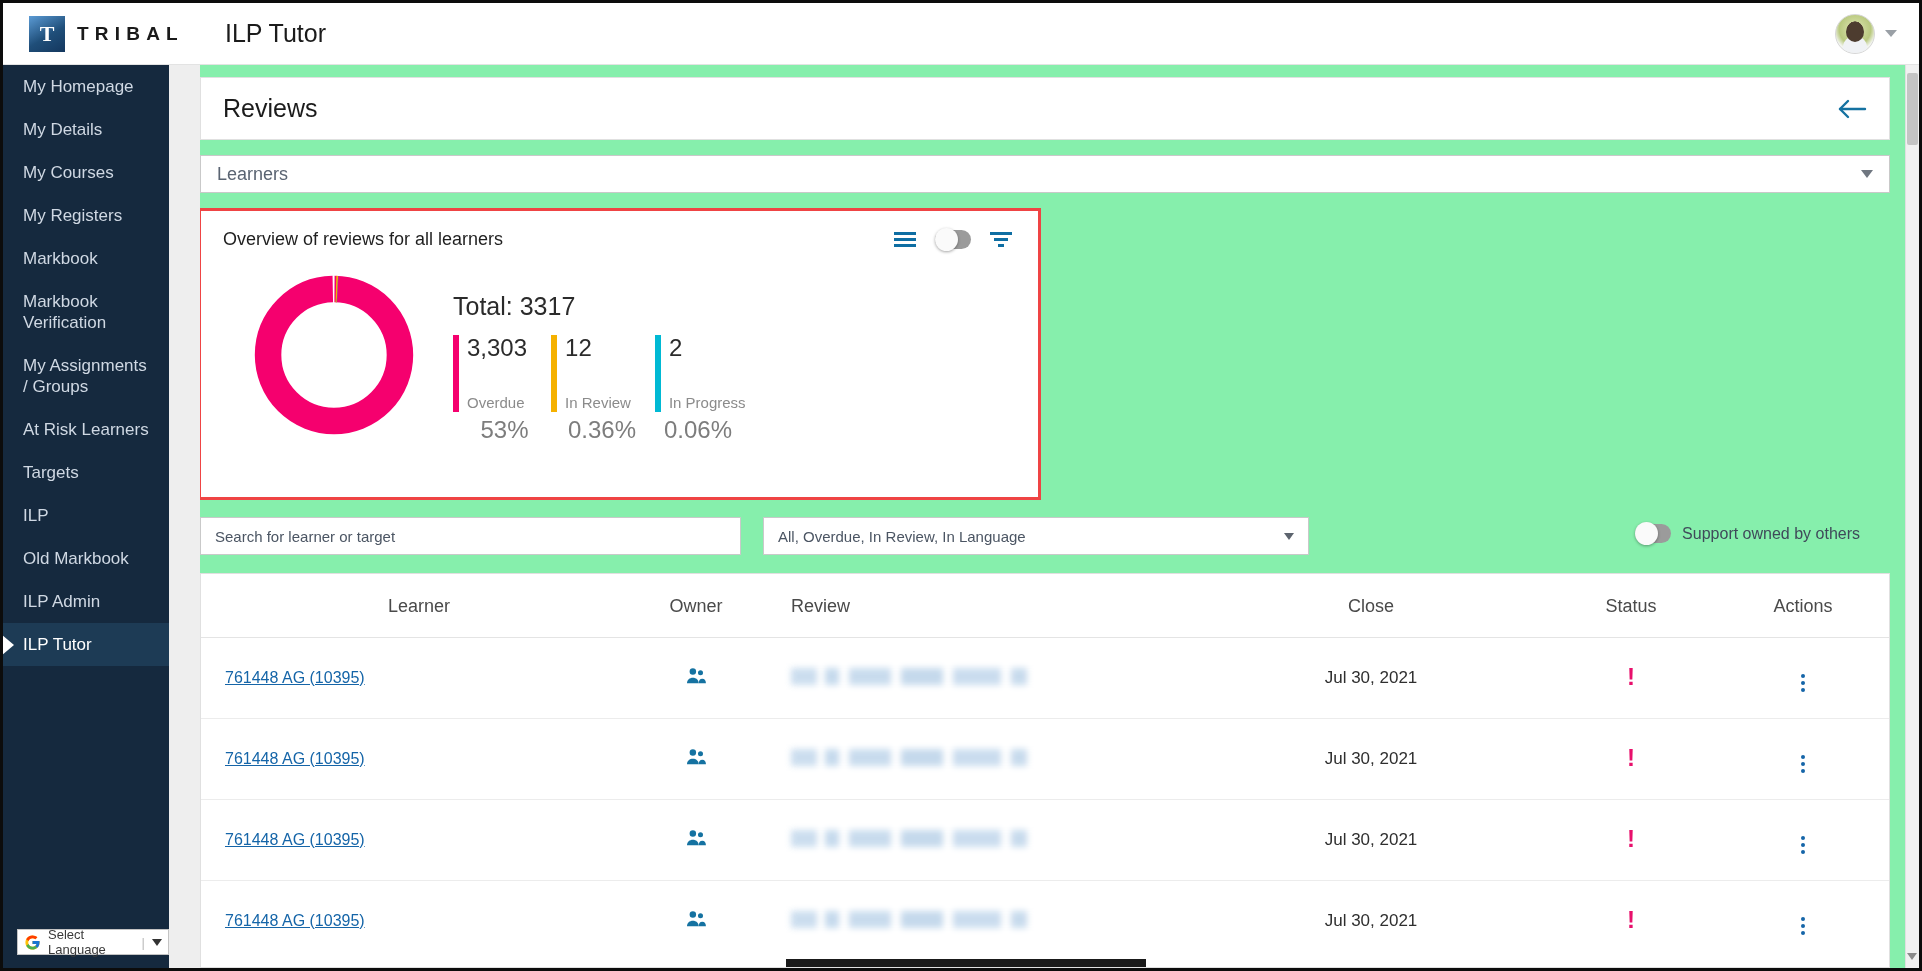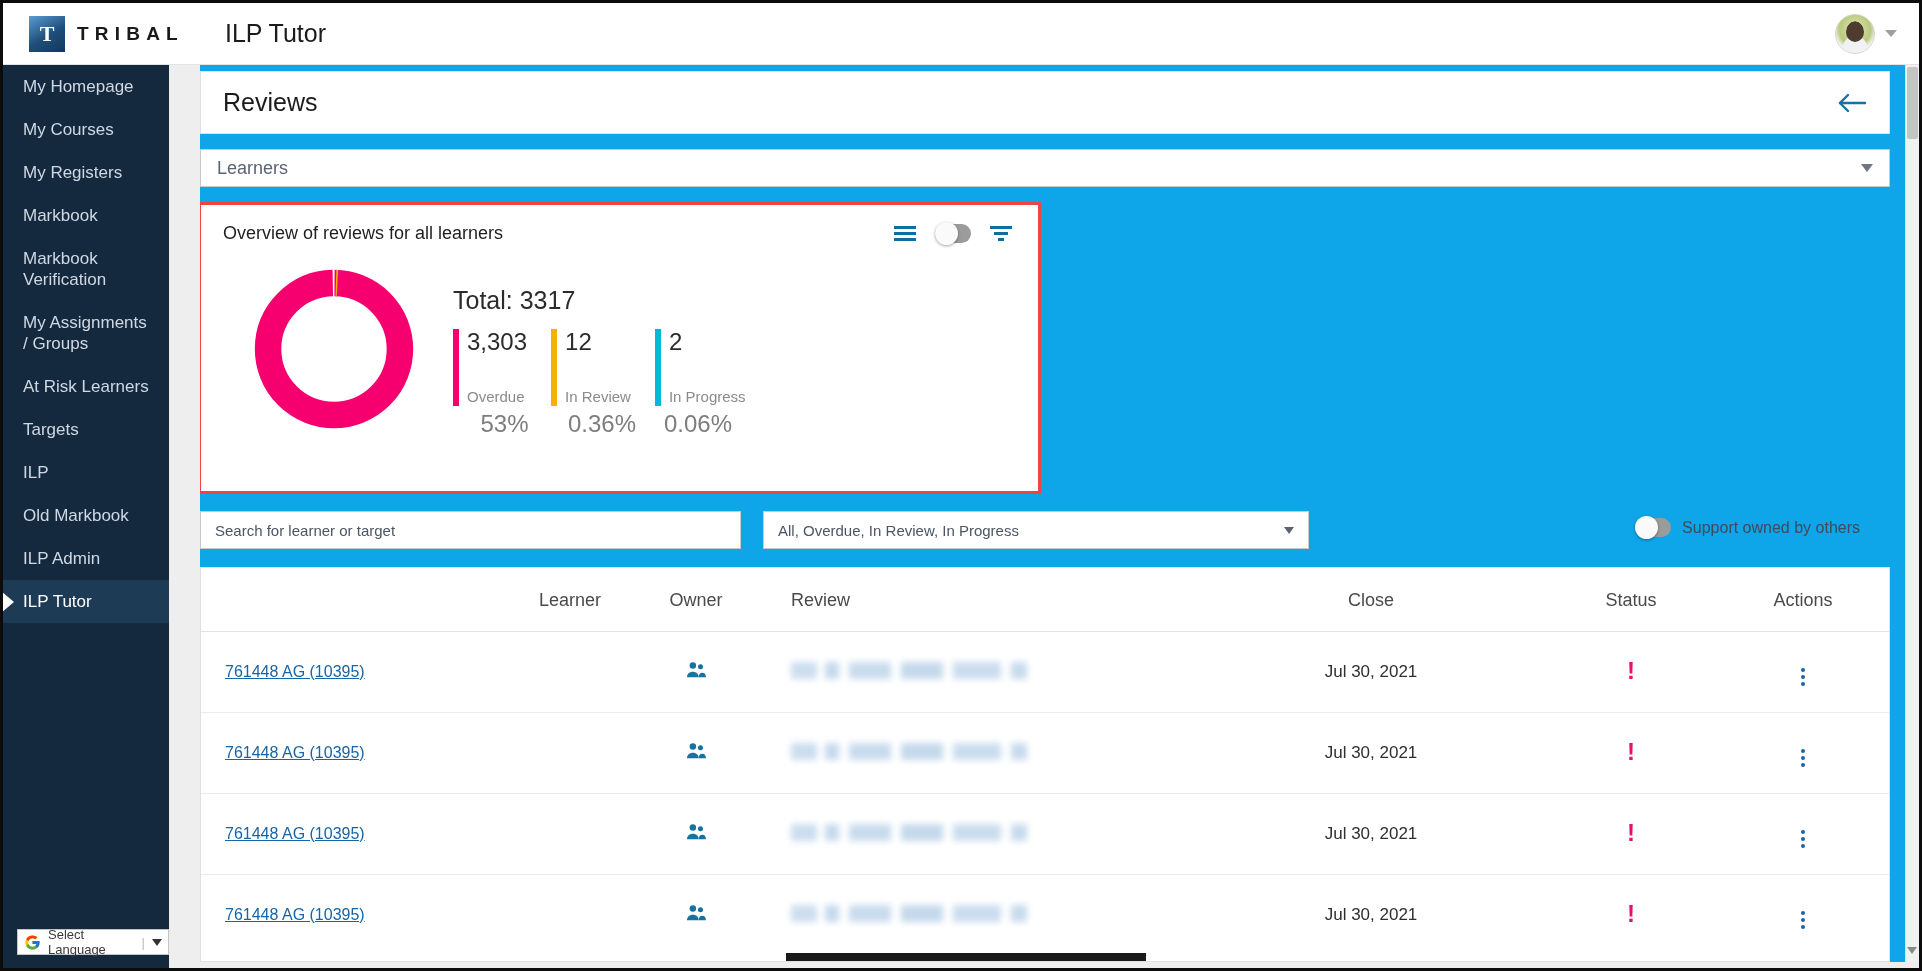--- a/index.html
+++ b/index.html
@@ -120,23 +120,23 @@
   .lang-sep { color: #bbb; }
   .lang-caret {
     width: 0; height: 0;
     border-left: 5px solid transparent;
     border-right: 5px solid transparent;
     border-top: 7px solid #333;
   }
 
   
   .content {
-    position: absolute; top: 56px; left: 197px;
+    position: absolute; top: 62px; left: 197px;
     width: 1719px; height: 903px;
-    background: #0ea5e9;
+    background: #86efac;
     overflow: hidden;
   }
   .scroll-track {
     position: absolute; right: 0; top: 0;
     width: 14px; height: 903px;
     background: #f1f1f1; border-left: 1px solid #e0e0e0;
   }
   .scroll-thumb {
     position: absolute; right: 1px; top: 8px;
     width: 11px; height: 72px;
@@ -279,21 +279,21 @@
     background: #ffffff;
     border: 1px solid #e0e0e0;
     overflow: hidden;
   }
   table { width: 100%; border-collapse: collapse; table-layout: fixed; }
   thead th {
     font-size: 18px; font-weight: 400; color: #4a4a4a;
     padding: 22px 0 20px 0;
     border-bottom: 1px solid #e4e4e4;
   }
-  th.c-learner { width: 400px; text-align: right; padding-left: 36px; }
+  th.c-learner { width: 400px; text-align: center; padding-left: 36px; }
   th.c-owner   { width: 190px; text-align: center; }
   th.c-review  { width: 430px; text-align: left; }
   th.c-close   { width: 300px; text-align: center; }
   th.c-status  { width: 220px; text-align: center; }
   th.c-actions { width: 150px; text-align: center; padding-right: 26px; }
 
   tbody td {
     padding: 26px 0;
     border-bottom: 1px solid #ececec;
     font-size: 16px; color: #333;
@@ -351,20 +351,23 @@
     <div class="app-title">ILP Tutor</div>
     <div class="topbar-right">
       <div class="avatar"></div>
       <div class="caret-down"></div>
     </div>
   </div>
 
   <nav class="sidebar">
     <div class="nav-item">
       <span>My Homepage</span>
+    </div>
+    <div class="nav-item">
+      <span>My Details</span>
     </div>
     <div class="nav-item">
       <span>My Courses</span>
     </div>
     <div class="nav-item">
       <span>My Registers</span>
     </div>
     <div class="nav-item">
       <span>Markbook</span>
     </div>
@@ -478,21 +481,21 @@
             <div class="pct" style="width:92px">0.36%</div>
             <div class="pct" style="width:100px">0.06%</div>
           </div>
         </div>
       </div>
     </section>
 
     <div class="filters-row">
       <input class="search-box" type="text" placeholder="Search for learner or target" value="" style="">
       <div class="status-select">
-        <span>All, Overdue, In Review, In Progress</span>
+        <span>All, Overdue, In Review, In Language</span>
         <span class="sel-caret2"></span>
       </div>
       <div class="exclude-wrap">
         <span class="toggle">
           <span class="knob"></span>
         </span>
         <span class="exclude-label">Support owned by others</span>
       </div>
     </div>
 

